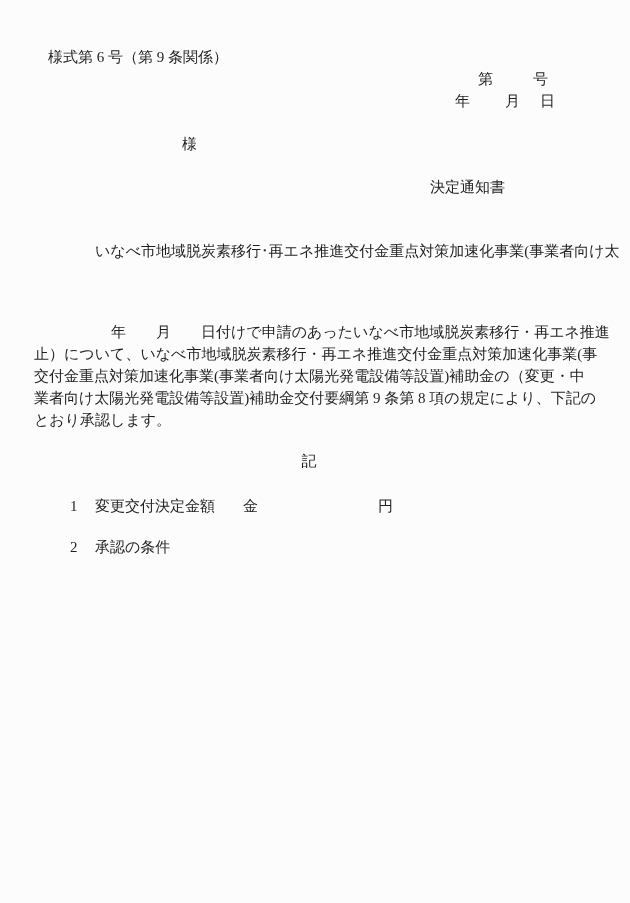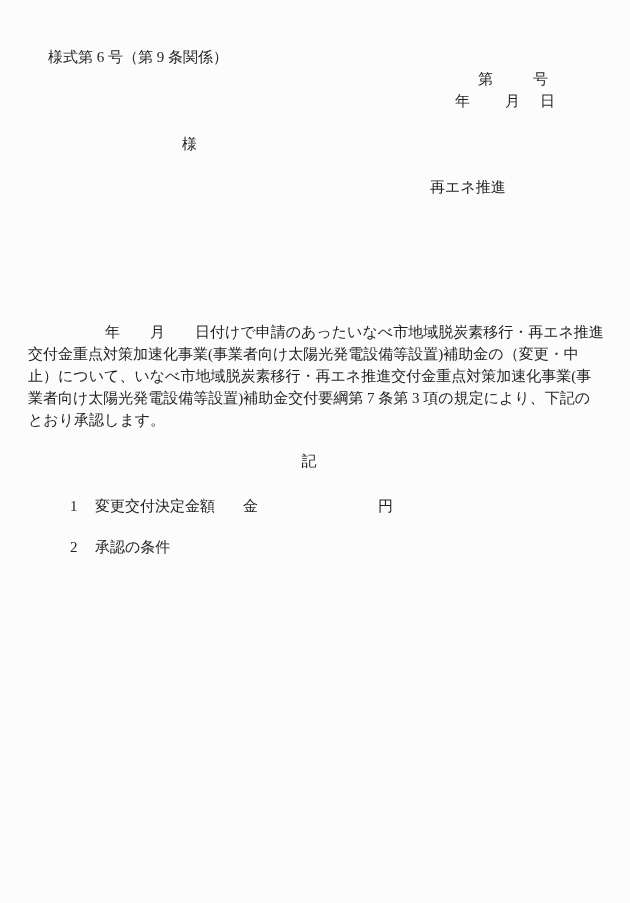--- a/index.html
+++ b/index.html
@@ -15,21 +15,21 @@
     color: #1f1f1f;
     font-family: "Liberation Serif", "DejaVu Serif", serif;
     font-size: 15px;
     line-height: 22px;
     overflow: hidden;
     padding-left: 8px;
   }
   .abs { position: absolute; white-space: pre; }
   .title-block { position: absolute; left: 95px; top: 240px; width: 475px; }
   .title-line { white-space: pre; line-height: 22px; }
-  .body-block { position: absolute; left: 28px; top: 321px; width: 510px; }
+  .body-block { position: absolute; left: 34px; top: 321px; width: 510px; }
   .body-line { white-space: pre; line-height: 22px; }
   .body-line.justified { text-align: justify; text-align-last: justify; }
   .body-line.indent { padding-left: 77px; box-sizing: border-box; }
   .record-heading { position: absolute; left: 0; top: 450px; width: 618px; text-align: center; }
 </style>
 </head>
 <body>
 
 <div class="page">
 
@@ -37,30 +37,31 @@
 
   <span class="abs" style="left:478px; top:68px;">第</span>
   <span class="abs" style="left:533px; top:68px;">号</span>
 
   <span class="abs" style="left:455px; top:90px;">年</span>
   <span class="abs" style="left:505px; top:90px;">月</span>
   <span class="abs" style="left:540px; top:90px;">日</span>
 
   <div class="abs" style="left:182px; top:133px;">様</div>
 
-  <div class="abs" style="left:430px; top:176px;">再エネ推進</div>
+  <div class="abs" style="left:430px; top:176px;">決定通知書</div>
 
   <div class="title-block">
+    <div class="title-line">いなべ市地域脱炭素移行･再エネ推進交付金重点対策加速化事業(事業者向け太</div>
   </div>
 
   <div class="body-block">
     <div class="body-line indent justified">年　　月　　日付けで申請のあったいなべ市地域脱炭素移行・再エネ推進</div>
+    <div class="body-line justified">止）について、いなべ市地域脱炭素移行・再エネ推進交付金重点対策加速化事業(事</div>
     <div class="body-line justified">交付金重点対策加速化事業(事業者向け太陽光発電設備等設置)補助金の（変更・中</div>
-    <div class="body-line justified">止）について、いなべ市地域脱炭素移行・再エネ推進交付金重点対策加速化事業(事</div>
-    <div class="body-line justified">業者向け太陽光発電設備等設置)補助金交付要綱第 7 条第 3 項の規定により、下記の</div>
+    <div class="body-line justified">業者向け太陽光発電設備等設置)補助金交付要綱第 9 条第 8 項の規定により、下記の</div>
     <div class="body-line">とおり承認します。</div>
   </div>
 
   <div class="record-heading">記</div>
 
   <div>
     <span class="abs" style="left:70px; top:495px;">1</span>
     <span class="abs" style="left:95px; top:495px;">変更交付決定金額</span>
     <span class="abs" style="left:243px; top:495px;">金</span>
     <span class="abs" style="left:378px; top:495px;">円</span>

